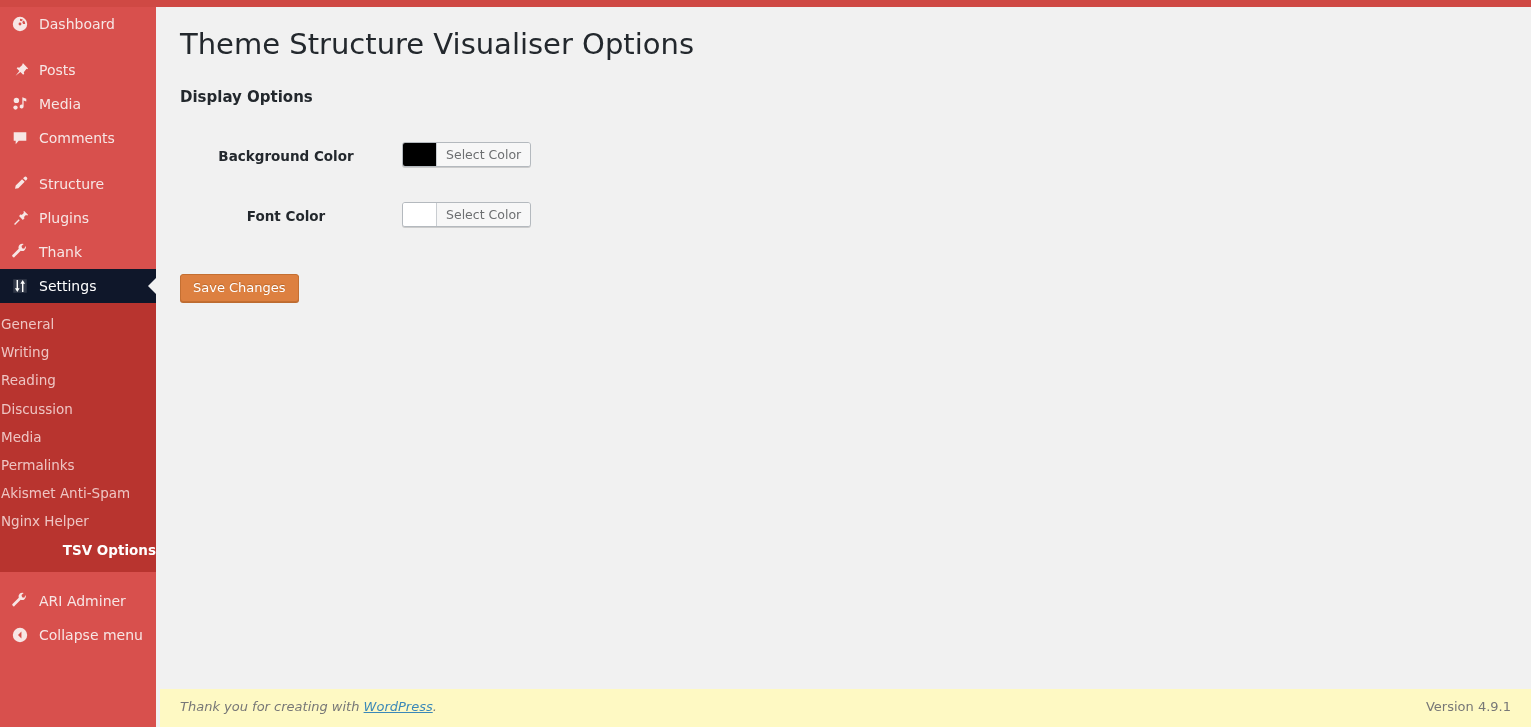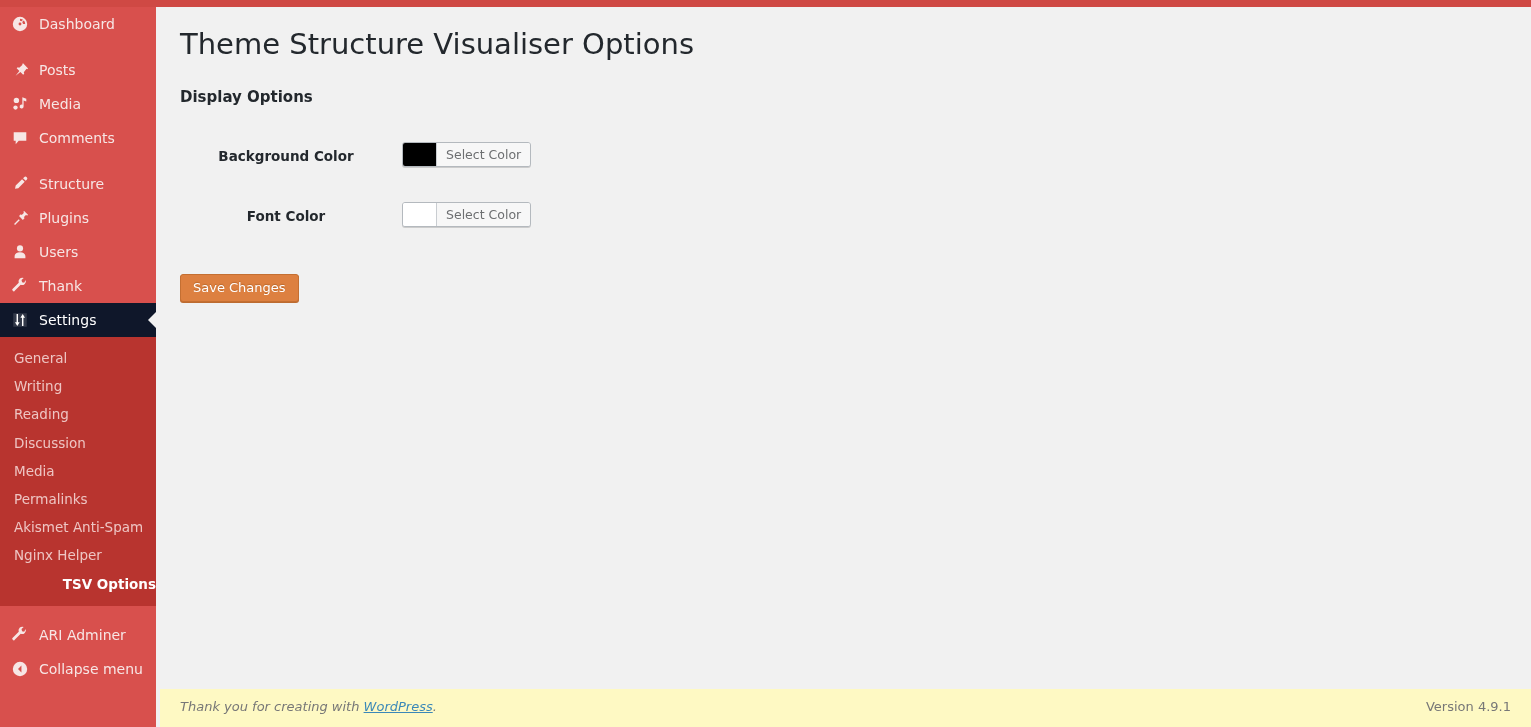--- a/index.html
+++ b/index.html
@@ -65,21 +65,21 @@
     border-width: 8px 8px 8px 0;
     border-color: transparent #f1f1f1 transparent transparent;
   }
 
   .wp-submenu {
     list-style: none;
     background: #b8342f;
     padding: 7px 0 8px 0;
   }
   .wp-submenu li {
-    padding: 6px 0 6px 14px;
+    padding: 6px 0 6px 1px;
     font-size: 13.5px;
     color: #eec5c3;
     cursor: pointer;
     line-height: 1.2;
   }
   .wp-submenu li.current {
     color: #ffffff;
     font-weight: bold;
     text-align: right;
   }
@@ -239,29 +239,20 @@
     <li class="menu-top">
       <span class="menu-ico">
         <svg width="18" height="18" viewBox="0 0 20 20" fill="#f7e6e5">
           <path d="M15.6 2.1l-1.1 1.1 1 1-2.6 2.6-1-1-2 2 4.3 4.3 2-2-1-1L17.8 6.4l1 1 1.1-1.1-4.3-4.2z" transform="translate(-1,0)"></path>
           <path d="M8.6 11.4l-5.2 5.2 1.1 1.1 5.2-5.2z"></path>
         </svg>
       </span>
       <span class="mi-label">Plugins</span>
     </li>
 
-    <li class="menu-top">
-      <span class="menu-ico">
-        <svg width="18" height="18" viewBox="0 0 20 20" fill="#f7e6e5">
-          <circle cx="10" cy="6" r="3.4"></circle>
-          <path d="M10 10.4c-3.4 0-6 1.9-6 4.2V17h12v-2.4c0-2.3-2.6-4.2-6-4.2z"></path>
-        </svg>
-      </span>
-      <span class="mi-label">Users</span>
-    </li>
 
     <li class="menu-top">
       <span class="menu-ico">
         <svg width="18" height="18" viewBox="0 0 20 20" fill="#f7e6e5">
           <path d="M16.3 3.2a4.3 4.3 0 01-5.5 5.5L4.4 15.1a1.6 1.6 0 11-2.2-2.2l6.4-6.4a4.3 4.3 0 015.5-5.5L11.7 3.4l.6 2.3 2.3.6 1.7-3.1z"></path>
         </svg>
       </span>
       <span class="mi-label">Thank</span>
     </li>
 

